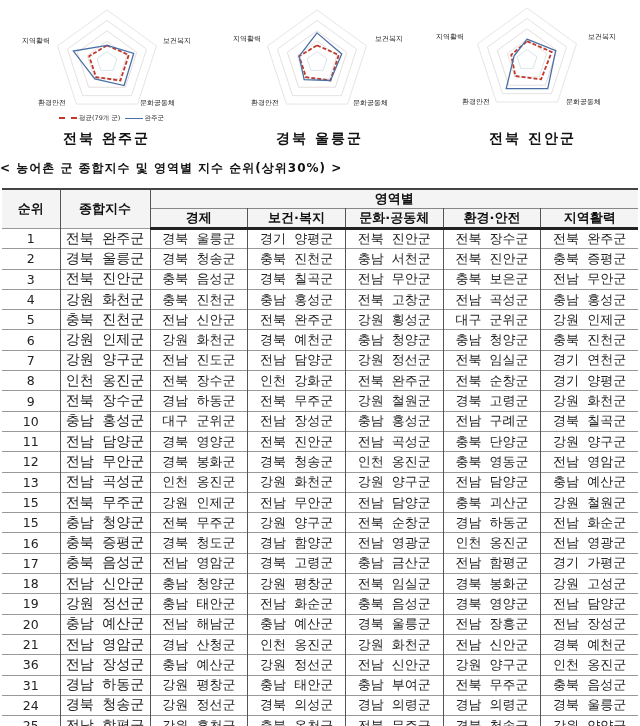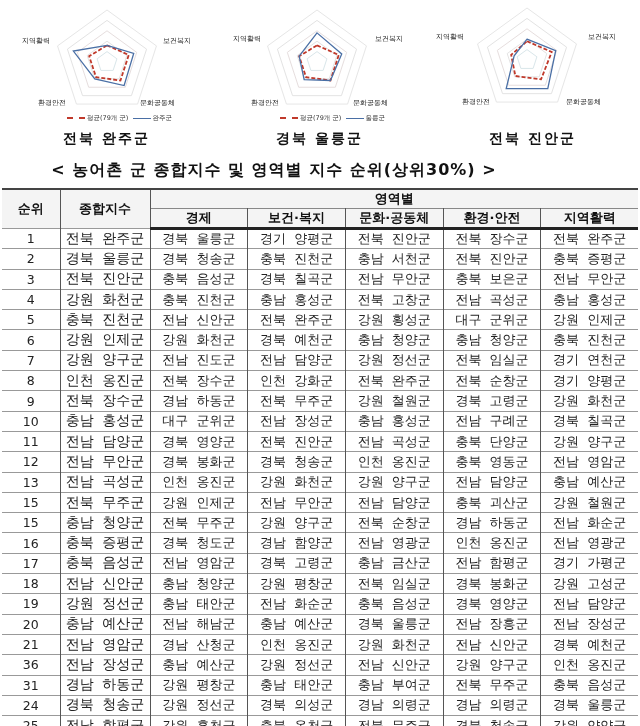--- a/index.html
+++ b/index.html
@@ -2,26 +2,26 @@
 <html><head>
 <meta charset="utf-8">
 <style>
   * { box-sizing: border-box; margin: 0; padding: 0; }
   html, body { width: 640px; height: 726px; background: #ffffff; overflow: hidden; }
   body { font-family: "DejaVu Sans", "Liberation Sans", sans-serif; color: #111; position: relative; }
   .charts { position: absolute; left: 0; top: 0; width: 640px; height: 150px; }
   .radar { position: absolute; top: 0; width: 213px; height: 150px; }
   .radar svg { position: absolute; left: 0; top: 0; }
   .radar .axis-lbl { position: absolute; font-size: 7px; color: #222; white-space: nowrap; }
-  .radar .legend { position: absolute; top: 114px; left: 12px; width: 213px; text-align: center; font-size: 6.5px; color: #333; white-space: nowrap; }
+  .radar .legend { position: absolute; top: 114px; left: 4px; width: 213px; text-align: center; font-size: 6.5px; color: #333; white-space: nowrap; }
   .legend .sw { display: inline-block; width: 18px; height: 0; vertical-align: middle; margin: 0 2px; }
   .legend .sw.avg { border-top: 2px dashed #c0392b; }
   .legend .sw.cty { border-top: 1.5px solid #4a6fa5; }
   .radar .ctitle { position: absolute; top: 130px; left: 0; width: 213px; text-align: center; font-size: 14px; font-weight: bold; letter-spacing: 2px; }
-  .table-title { position: absolute; top: 160px; left: 0; width: 548px; text-align: center; font-size: 16px; font-weight: bold; letter-spacing: 1px; }
+  .table-title { position: absolute; top: 160px; left: 0; width: 548px; font-size: 12px; font-weight: bold; letter-spacing: 1px; }
   table { position: absolute; top: 188px; left: 2px; width: 636px; border-collapse: collapse; font-size: 13px; }
   th { font-weight: bold; background: #f4f4f4; font-size: 13px; height: 18px; padding: 0; border-right: 1px solid #555; }
   th:last-child { border-right: none; text-align: center; }
   thead tr:first-child th { border-top: 2px solid #444; }
   thead tr:last-child th { border-bottom: 3px solid #222; }
   td { height: 20.3px; padding: 0; text-align: center; border-top: 1px solid #999; border-right: 1px solid #555; color: #222; white-space: nowrap; word-spacing: 4px; }
   td:last-child { border-right: none; }
   td.rank { width: 58px; font-size: 12.5px; }
   td.total { width: 90px; font-size: 14px; }
   tbody tr:last-child td { border-bottom: 1px solid #444; }
@@ -58,24 +58,20 @@
         <polygon points="104,30.8 133.67296330840878,52.35866977550164 122.33889987152516,87.24133022449836 85.66110012847484,87.24133022449836 74.3270366915912,52.358669775501646" fill="none" stroke="#e6dede" stroke-width="1"></polygon>
         <polygon points="104,20.4 143.5639510778784,49.14489303400219 128.4518664953669,95.65510696599782 79.54813350463311,95.65510696599782 64.43604892212161,49.144893034002195" fill="none" stroke="#e3e3e3" stroke-width="1"></polygon>
         <polygon points="104,10 153.454938847348,45.931116292502736 134.5648331192086,104.06888370749726 73.4351668807914,104.06888370749726 54.54506115265201,45.931116292502736" fill="none" stroke="#e6e6e6" stroke-width="1"></polygon>
         <polygon points="104,45.36 125.76017309283311,54.929691168701204 117.44852657245178,80.5103088312988 92.9966600770849,77.14479813469902 86.19622201495471,56.21520186530098" fill="none" stroke="#c0392b" stroke-width="1.8" stroke-dasharray="4,2"></polygon>
         <polygon points="104,32.88 128.727469423674,53.96555814625137 117.44852657245178,80.5103088312988 91.1627700899324,79.66893115714885 86.19622201495471,56.21520186530098" fill="none" stroke="#4a6fa5" stroke-width="1.3"></polygon>
       </svg>
     <span class="axis-lbl" style="left:20px;top:34px;">지역활력</span>
     <span class="axis-lbl" style="left:162px;top:34px;">보건복지</span>
     <span class="axis-lbl" style="left:140px;top:98px;">문화공동체</span>
     <span class="axis-lbl" style="left:38px;top:98px;">환경안전</span>
-    <div class="legend">
-      <span class="sw avg"></span><span>평균(79개 군)</span>
-      <span class="sw cty"></span><span>울릉군</span>
-    </div>
     <div class="ctitle">경북 울릉군</div>
   </div>
   <div class="radar" style="left:426px;">
     <svg width="213" height="115">
         <polygon points="101,49.6 110.8909877694696,56.78622325850055 107.11296662384171,68.41377674149945 94.88703337615829,68.41377674149945 91.1090122305304,56.78622325850055" fill="none" stroke="#d9e6ea" stroke-width="1"></polygon>
         <polygon points="101,39.2 120.7819755389392,53.5724465170011 113.22593324768344,76.82755348299891 88.77406675231656,76.82755348299891 81.2180244610608,53.5724465170011" fill="none" stroke="#e3e3e3" stroke-width="1"></polygon>
         <polygon points="101,28.8 130.67296330840878,50.35866977550164 119.33889987152516,85.24133022449836 82.66110012847484,85.24133022449836 71.3270366915912,50.358669775501646" fill="none" stroke="#e6dede" stroke-width="1"></polygon>
         <polygon points="101,18.4 140.5639510778784,47.14489303400219 125.45186649536689,93.65510696599782 76.54813350463311,93.65510696599782 61.43604892212161,47.144893034002195" fill="none" stroke="#e3e3e3" stroke-width="1"></polygon>
         <polygon points="101,8 150.454938847348,43.931116292502736 131.5648331192086,102.06888370749726 70.4351668807914,102.06888370749726 51.54506115265201,43.931116292502736" fill="none" stroke="#e6e6e6" stroke-width="1"></polygon>
         <polygon points="101,41.28 125.727469423674,51.96555814625137 115.05982323483596,79.35168650544874 89.38536341470073,75.98617580884896 85.17441956884865,54.857957213600876" fill="none" stroke="#c0392b" stroke-width="1.8" stroke-dasharray="4,2"></polygon>

